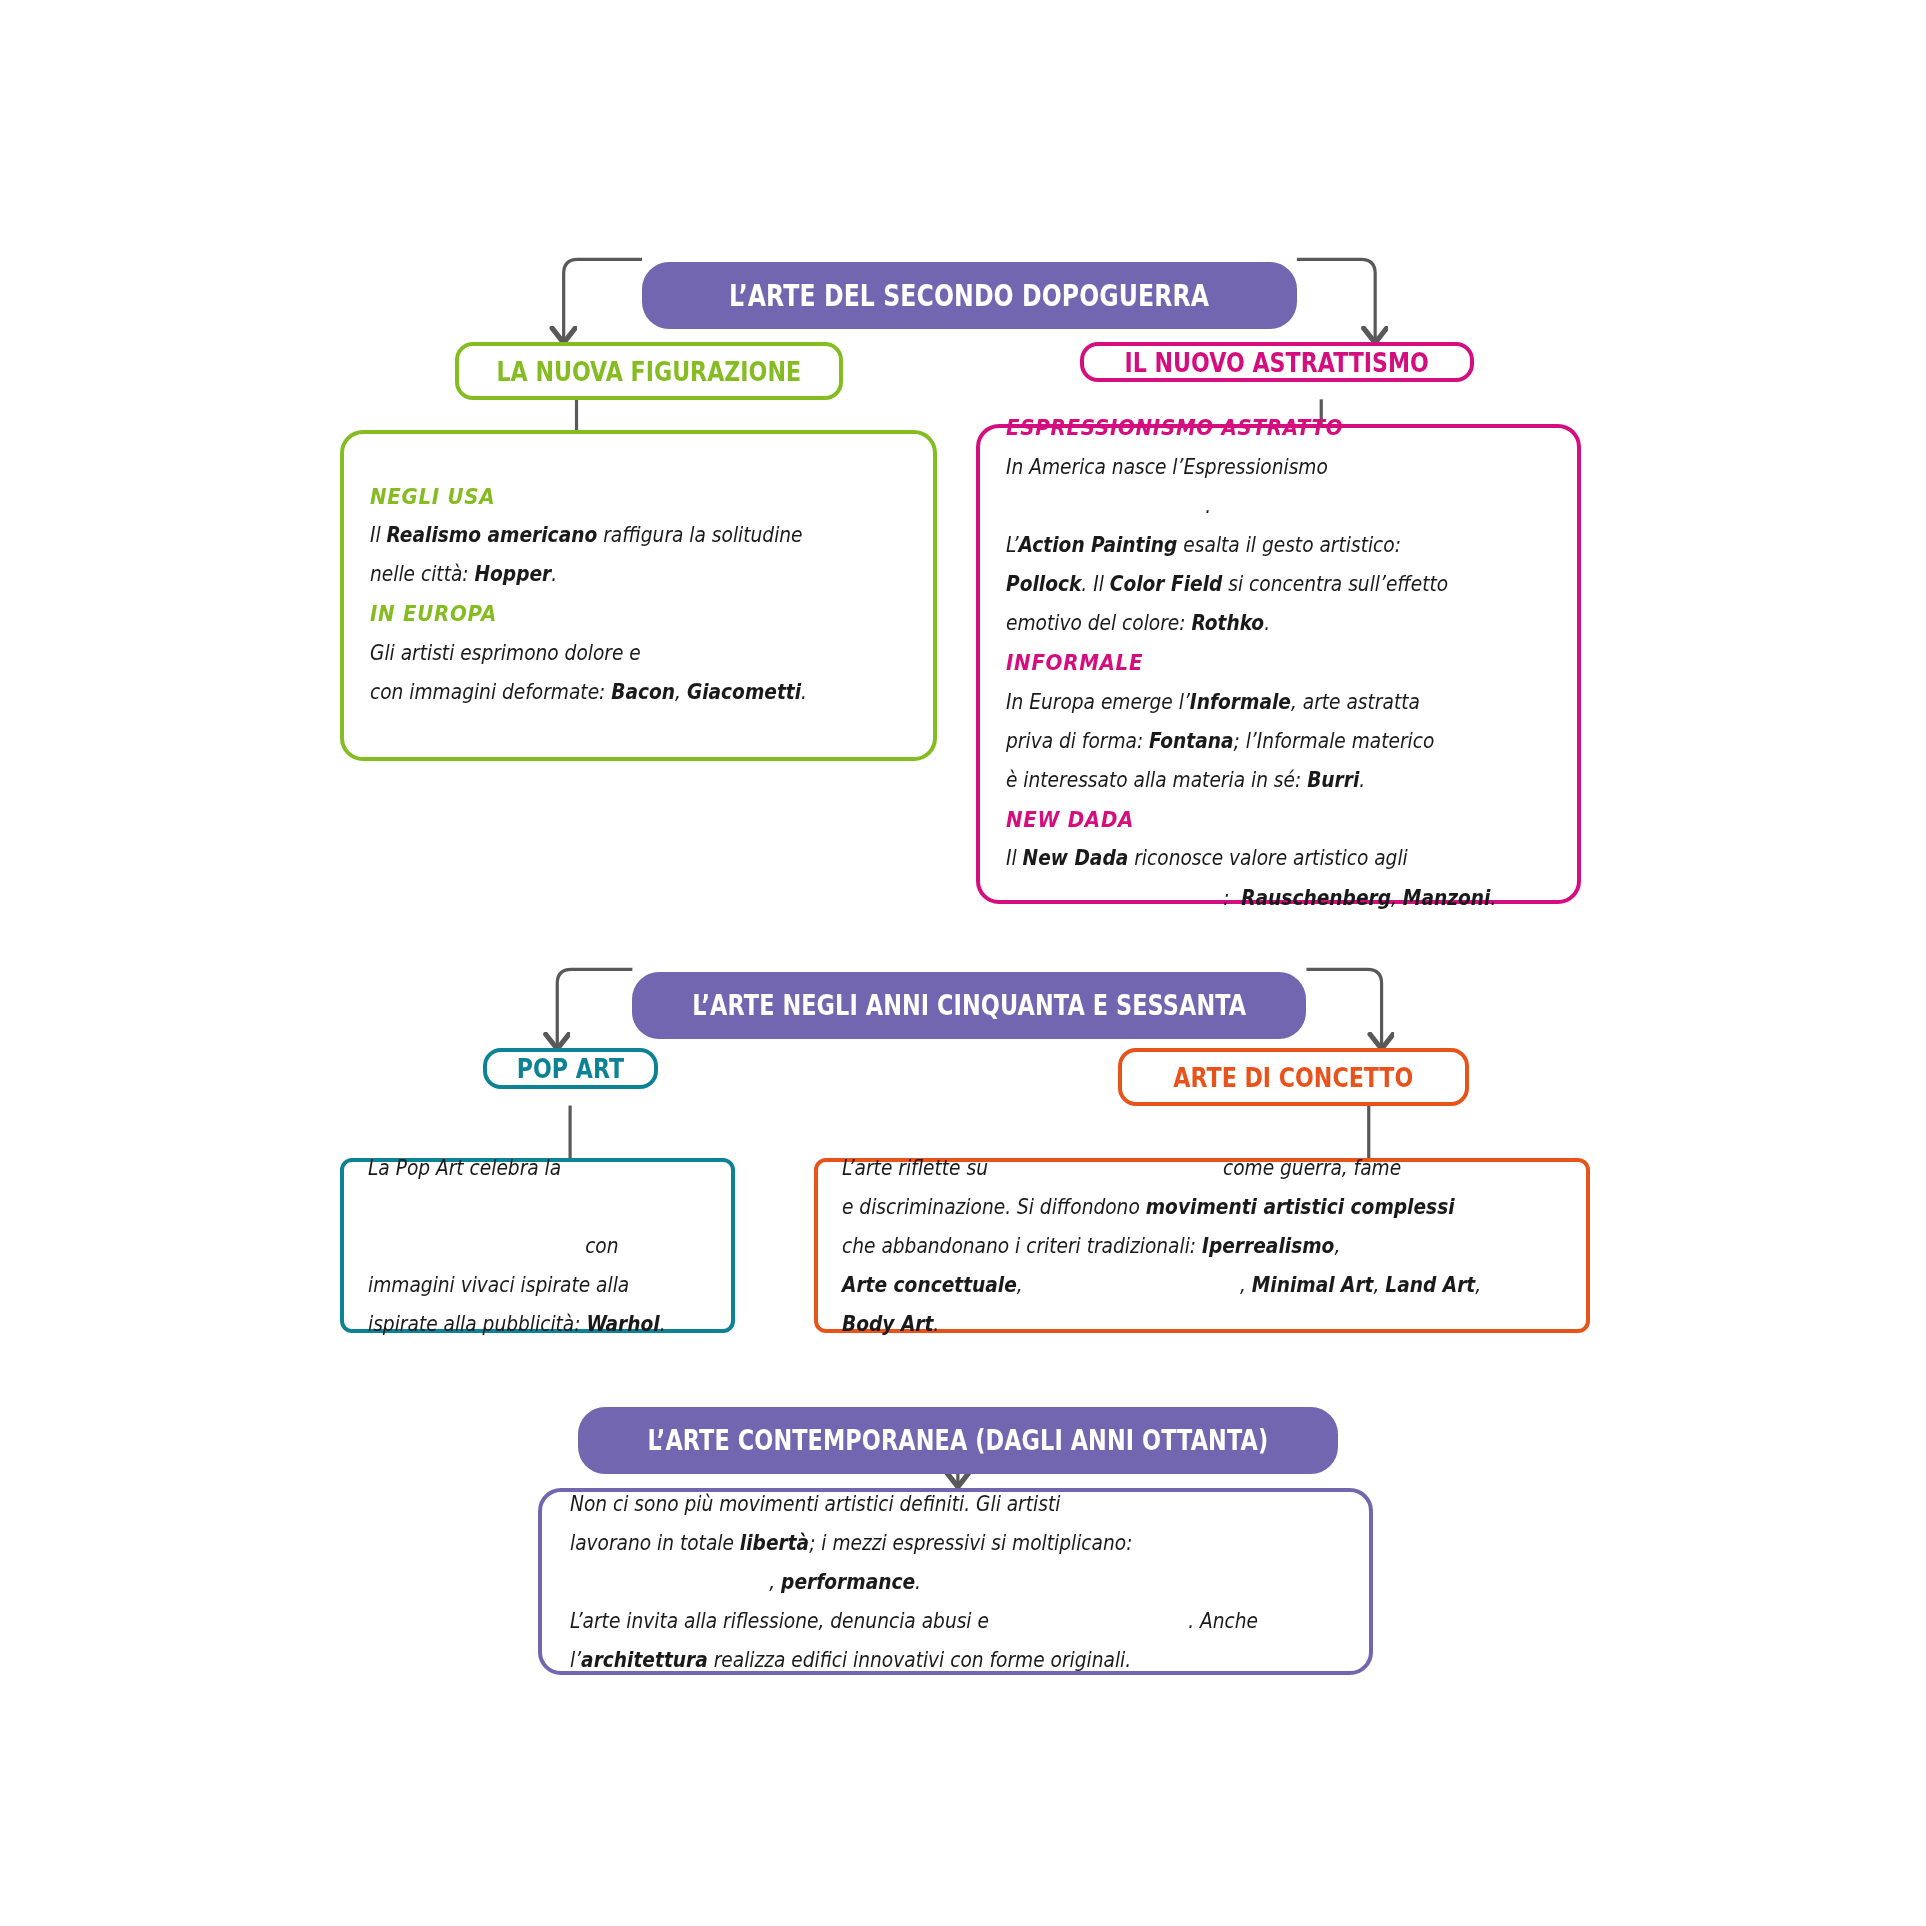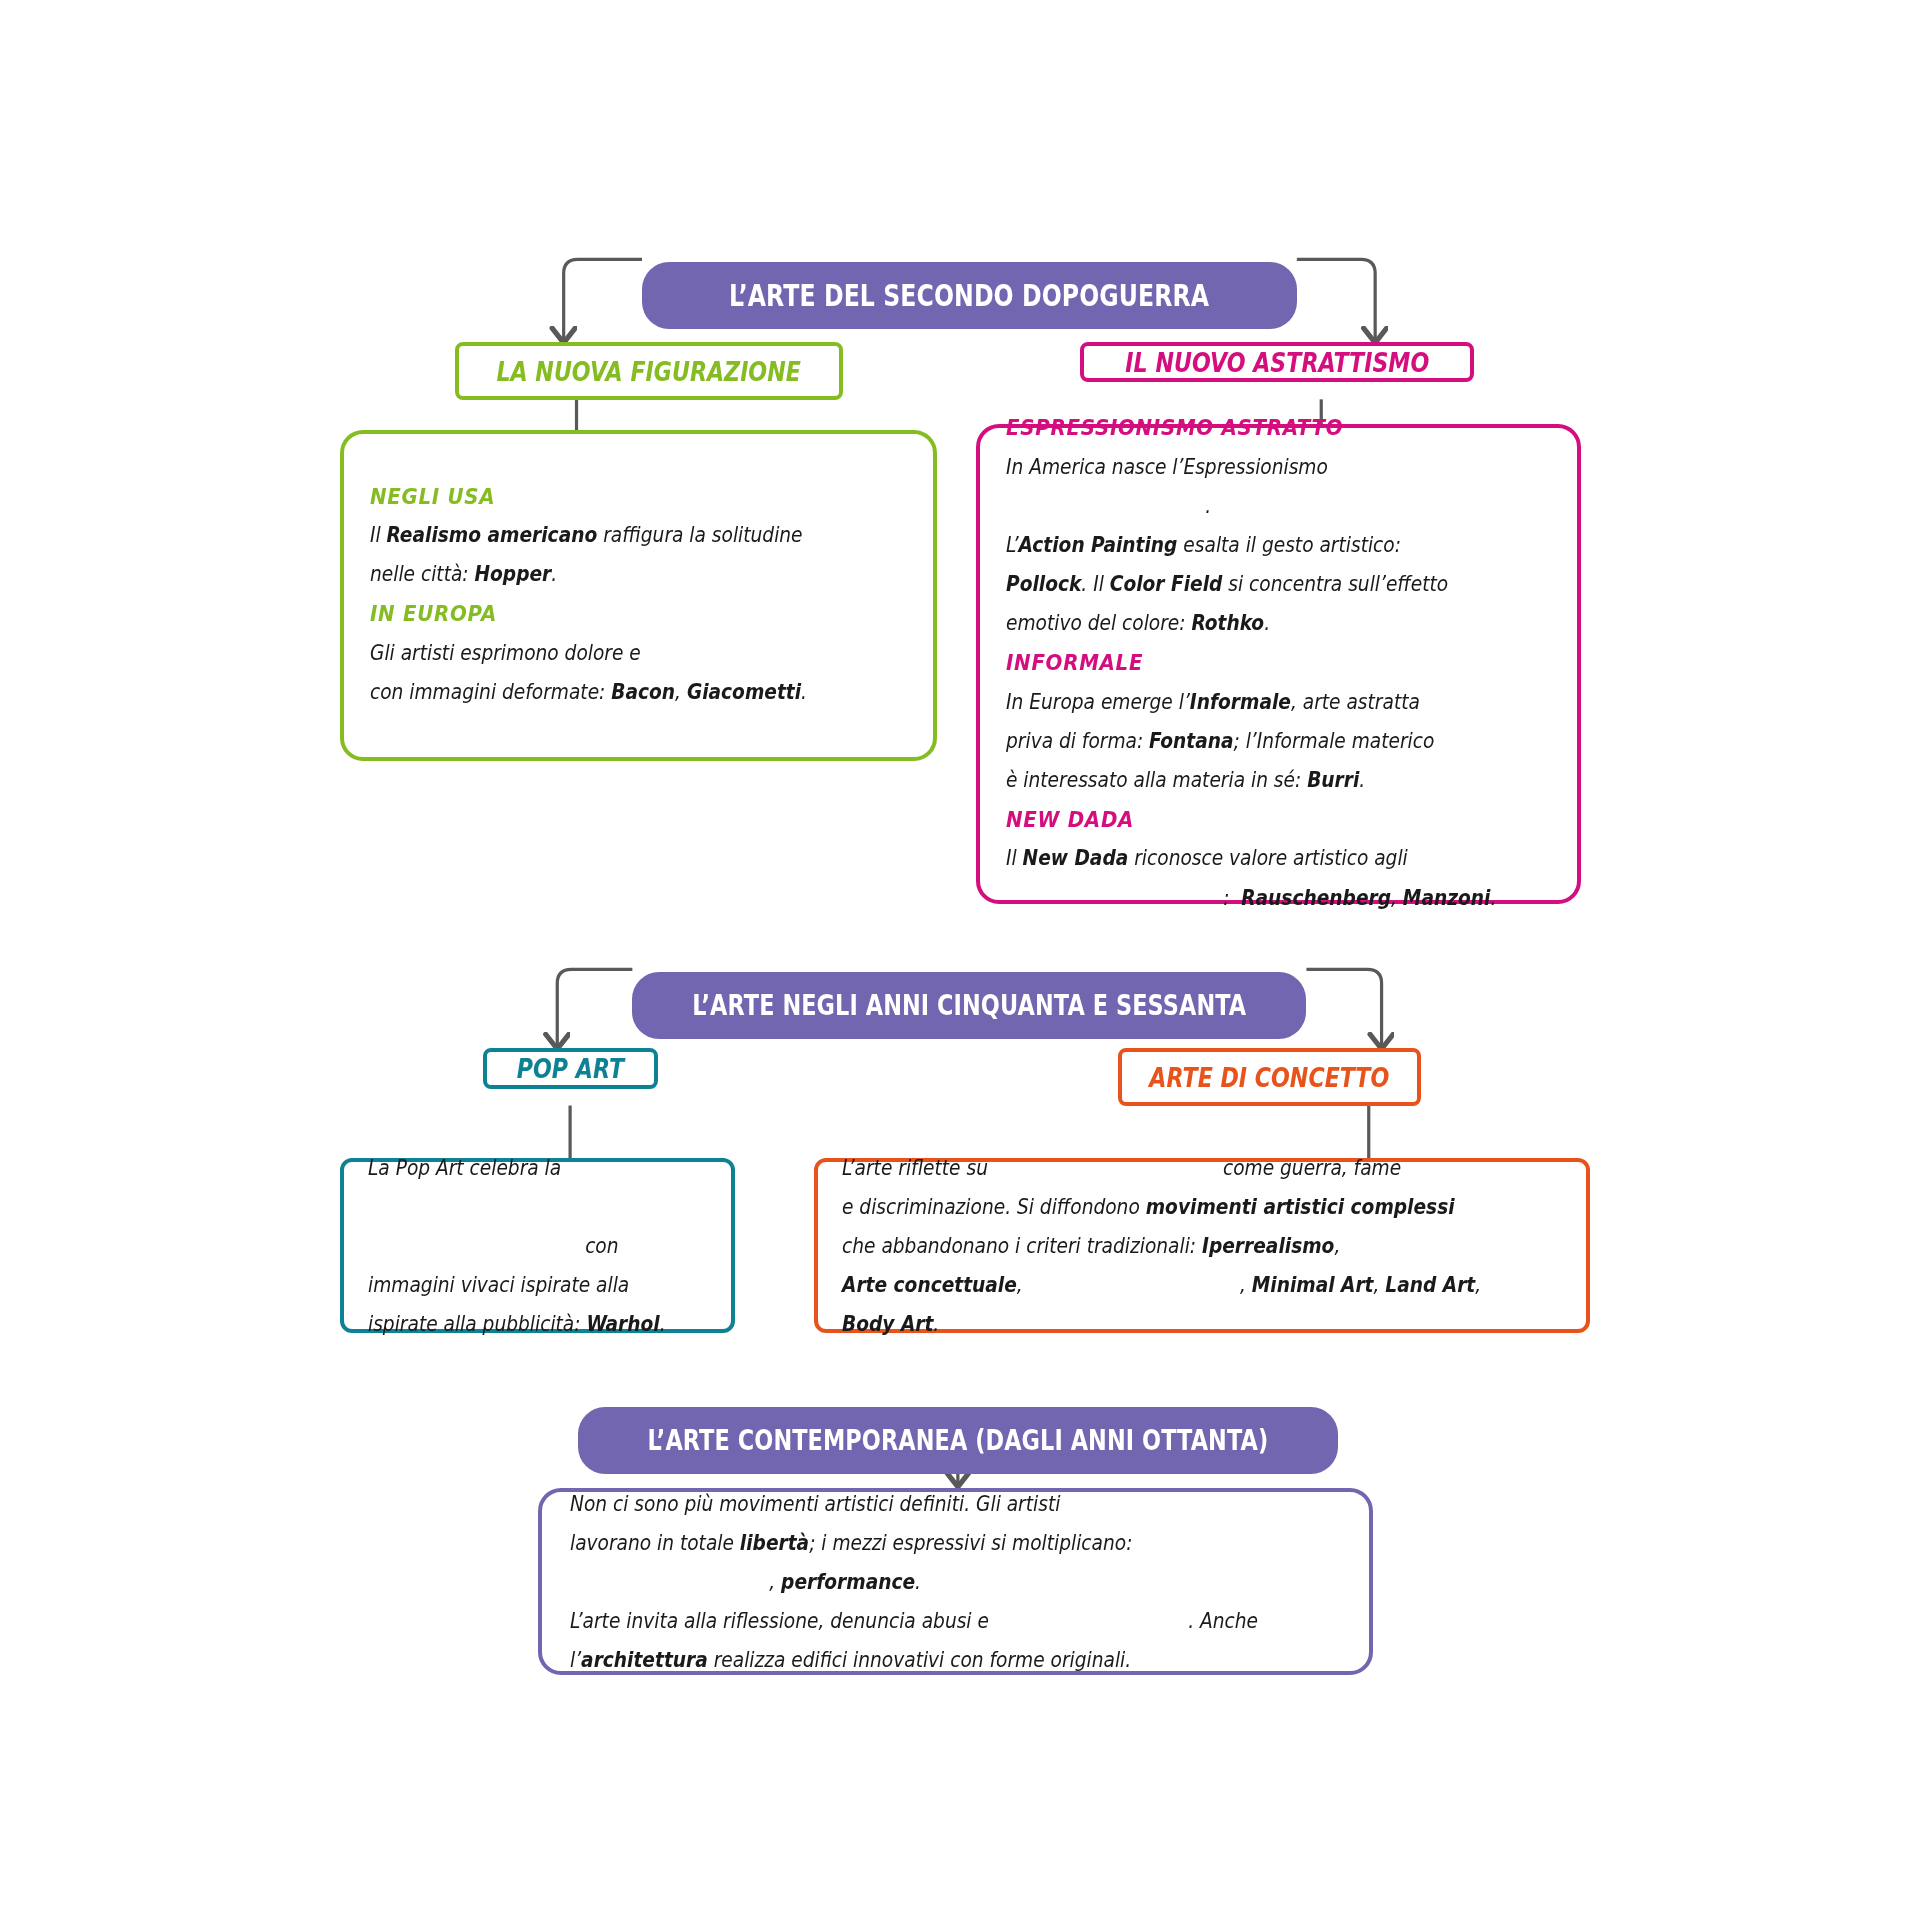--- a/index.html
+++ b/index.html
@@ -51,25 +51,24 @@
     font-family: "DejaVu Sans", "Liberation Sans", sans-serif;
   }
 
   
   .pill {
     position: absolute;
     display: flex;
     align-items: center;
     justify-content: center;
     background: #ffffff;
-    border-radius: 8px;
+    border-radius: 18px;
     border: 4.5px solid #000;
     box-sizing: border-box;
     padding: 0 19px;
-    font-style: italic;
   }
   .pill-label {
     font-weight: bold;
     white-space: nowrap;
     transform: scaleX(0.82);
     transform-origin: center center;
     font-family: "DejaVu Sans", "Liberation Sans", sans-serif;
   }
 
   
@@ -177,21 +176,21 @@
     </div>
 
   <div class="banner" style="left:632px; top:936px; width:674px; height:67px;">
     <span class="banner-label" style="font-size:28px;">L’ARTE NEGLI ANNI CINQUANTA E SESSANTA</span>
   </div>
 
   <div class="pill" style="left:483px; top:1048px; width:175px; height:41px; border-color:#0e8295;">
     <span class="pill-label" style="font-size:27px; color:#0e8295;">POP ART</span>
   </div>
 
-  <div class="pill" style="left:1118px; top:1048px; width:303px; height:58px; border-color:#e8531b;">
+  <div class="pill" style="left:1118px; top:1048px; width:351px; height:58px; border-color:#e8531b;">
     <span class="pill-label" style="font-size:27px; color:#e8531b;">ARTE DI CONCETTO</span>
   </div>
 
   <div class="box pad-tight" style="left:340px; top:1158px; width:395px; height:175px; border-color:#0e8295;">
       <div class="line"><span>La Pop Art celebra la</span><span class="gap" style="width: 135px;"></span></div>
       <div class="line"><span class="gap" style="width: 231px;"></span><span>con</span></div>
       <div class="line"><span>immagini vivaci ispirate alla</span></div>
       <div class="line"><span>ispirate alla pubblicità: </span><b>Warhol</b><span>.</span></div>
     </div>
 

